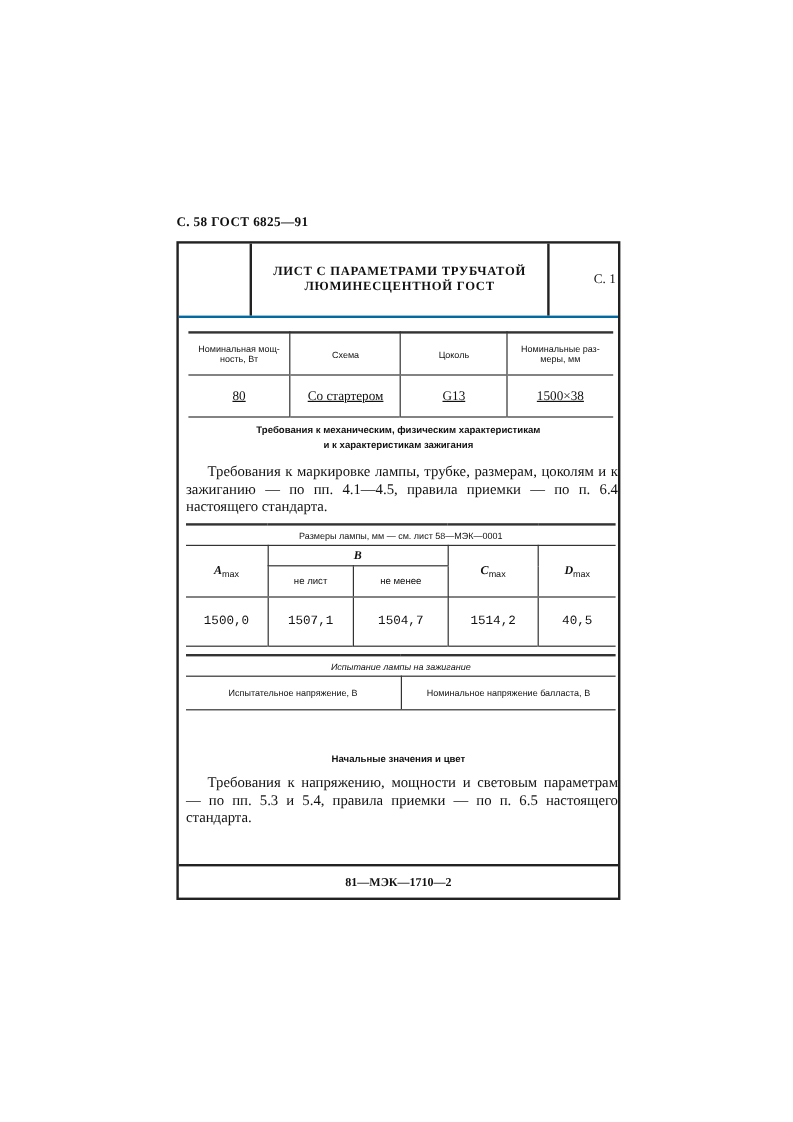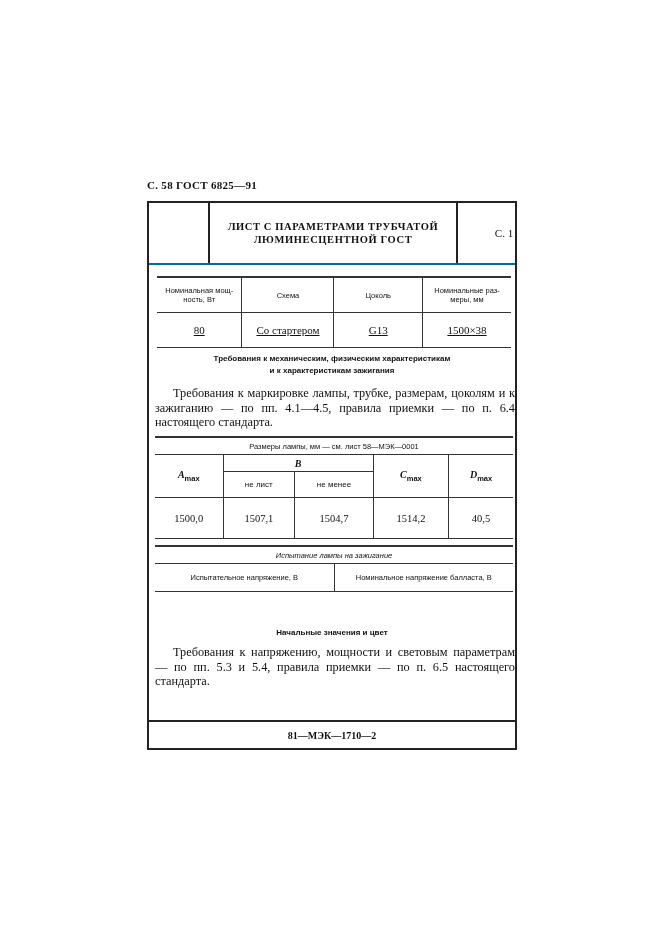--- a/index.html
+++ b/index.html
@@ -27,25 +27,25 @@
   .t1 td + td { border-left:1px solid #333; }
   .sec-title { position:absolute; left:0; width:100%; text-align:center; font-weight:bold;
                font-size:8px; line-height:12px; font-family:"Liberation Sans", sans-serif; }
   .para { position:absolute; left:6px; width:360px; font-size:12.3px; line-height:14.5px;
           text-align:justify; text-indent:18px; }
   .t2 { left:6px; top:233px; width:358px; border-top:2px solid #333; border-bottom:1.5px solid #333; }
   .t2 td { font-size:8px; font-family:"Liberation Sans", sans-serif; }
   .t2 .cap td { height:16px; border-bottom:1.5px solid #333; font-size:7.5px; }
   .t2 .h1 td { height:16px; }
   .t2 .h2 td { height:25px; border-bottom:1.5px solid #333; }
-  .t2 .vals td { height:40px; font-size:10.5px; font-family:Liberation Serif, serif; }
+  .t2 .vals td { height:40px; font-size:10.5px; font-family:Liberation Mono, monospace; }
   .t2 .bl { border-left:1px solid #333; }
   .t2 .bb { border-bottom:1px solid #333; }
   .sym { font-style:italic; font-weight:bold; font-size:10px; font-family:"Liberation Serif", serif; }
-  .sub { font-size:7.5px; font-style:normal; font-weight:bold; font-family:"Liberation Sans", sans-serif; vertical-align:-3px; }
+  .sub { font-size:7.5px; font-style:normal; font-weight:normal; font-family:"Liberation Sans", sans-serif; vertical-align:-3px; }
   .t3 { left:6px; top:342px; width:358px; border-top:2px solid #333; }
   .t3 .cap td { height:16px; border-bottom:1.5px solid #333; font-size:7.5px; font-style:italic; font-family:"Liberation Sans", sans-serif; }
   .t3 .h td { height:27px; border-bottom:1.5px solid #333; font-size:7.5px; font-family:"Liberation Sans", sans-serif; }
   .t3 .v td { height:27px; font-size:10.5px; }
   .t3 .bl { border-left:1px solid #333; }
   .footer-row { position:absolute; left:0; bottom:0; width:100%; height:26px;
                 border-top:2px solid #222; display:flex; align-items:center; justify-content:center;
                 font-weight:bold; font-size:10px; }
 </style>
 </head>

